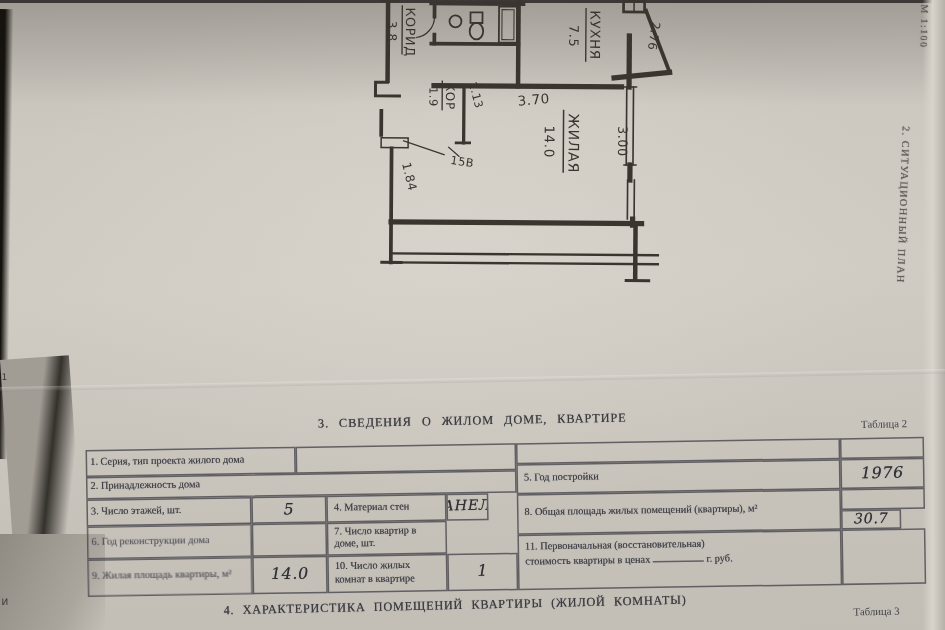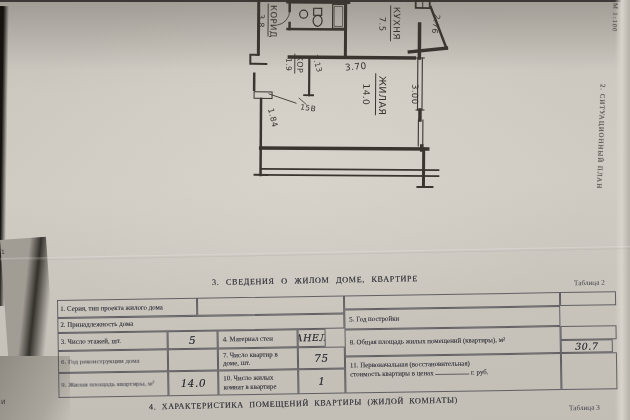--- a/index.html
+++ b/index.html
@@ -171,34 +171,34 @@
     <div class="cell vcenter faded" style="left:0;top:73px;width:110px;height:25px;">9. Жилая площадь квартиры, м²</div>
     <div class="cell center" style="left:110px;top:73px;width:50px;height:25px;">
         <span class="hand">14.0</span>
       </div>
 
     <div class="cell vcenter" style="left:160px;top:33px;width:80px;height:18px;padding-left:4px;">4. Материал стен</div>
     <div class="cell center" style="left:240px;top:33px;width:28px;height:18px;">
         <span class="hand small">ПАНЕЛИ</span>
       </div>
     <div class="cell vcenter" style="left:160px;top:51px;width:80px;height:22px;padding-left:4px;">7. Число квартир в доме, шт.</div>
-    <div class="cell center" style="left:240px;top:51px;width:47px;height:22px;">
-        <span class="hand">75</span>
-      </div>
     <div class="cell vcenter" style="left:160px;top:73px;width:80px;height:25px;padding-left:4px;">10. Число жилых комнат в квартире</div>
     <div class="cell center" style="left:240px;top:73px;width:47px;height:25px;">
         <span class="hand">1</span>
       </div>
 
     <div class="cell" style="left:287px;top:0;width:216px;height:14px;"></div>
     <div class="cell" style="left:503px;top:0;width:56px;height:14px;"></div>
     <div class="cell vcenter" style="left:287px;top:14px;width:216px;height:20px;padding-left:4px;">5. Год постройки</div>
+    <div class="cell center" style="left:503px;top:14px;width:56px;height:20px;">
+        <span class="hand">1976</span>
+      </div>
     <div class="cell" style="left:503px;top:34px;width:56px;height:14px;"></div>
     <div class="cell vcenter" style="left:287px;top:34px;width:216px;height:27px;padding-left:4px;">8. Общая площадь жилых помещений (квартиры), м²</div>
-    <div class="cell center" style="left:503px;top:48px;width:52px;height:13px;">
+    <div class="cell center" style="left:503px;top:48px;width:40px;height:13px;">
         <span class="hand small">30.7</span>
       </div>
     <div class="cell" style="left:287px;top:61px;width:216px;height:37px;padding-left:4px;padding-top:4px;">
       <span>11. Первоначальная (восстановительная)</span><br>
       <span>стоимость квартиры в ценах</span>
       <span class="blankline"></span>
       <span>г. руб.</span>
     </div>
     <div class="cell" style="left:503px;top:61px;width:56px;height:37px;"></div>
   </div>

